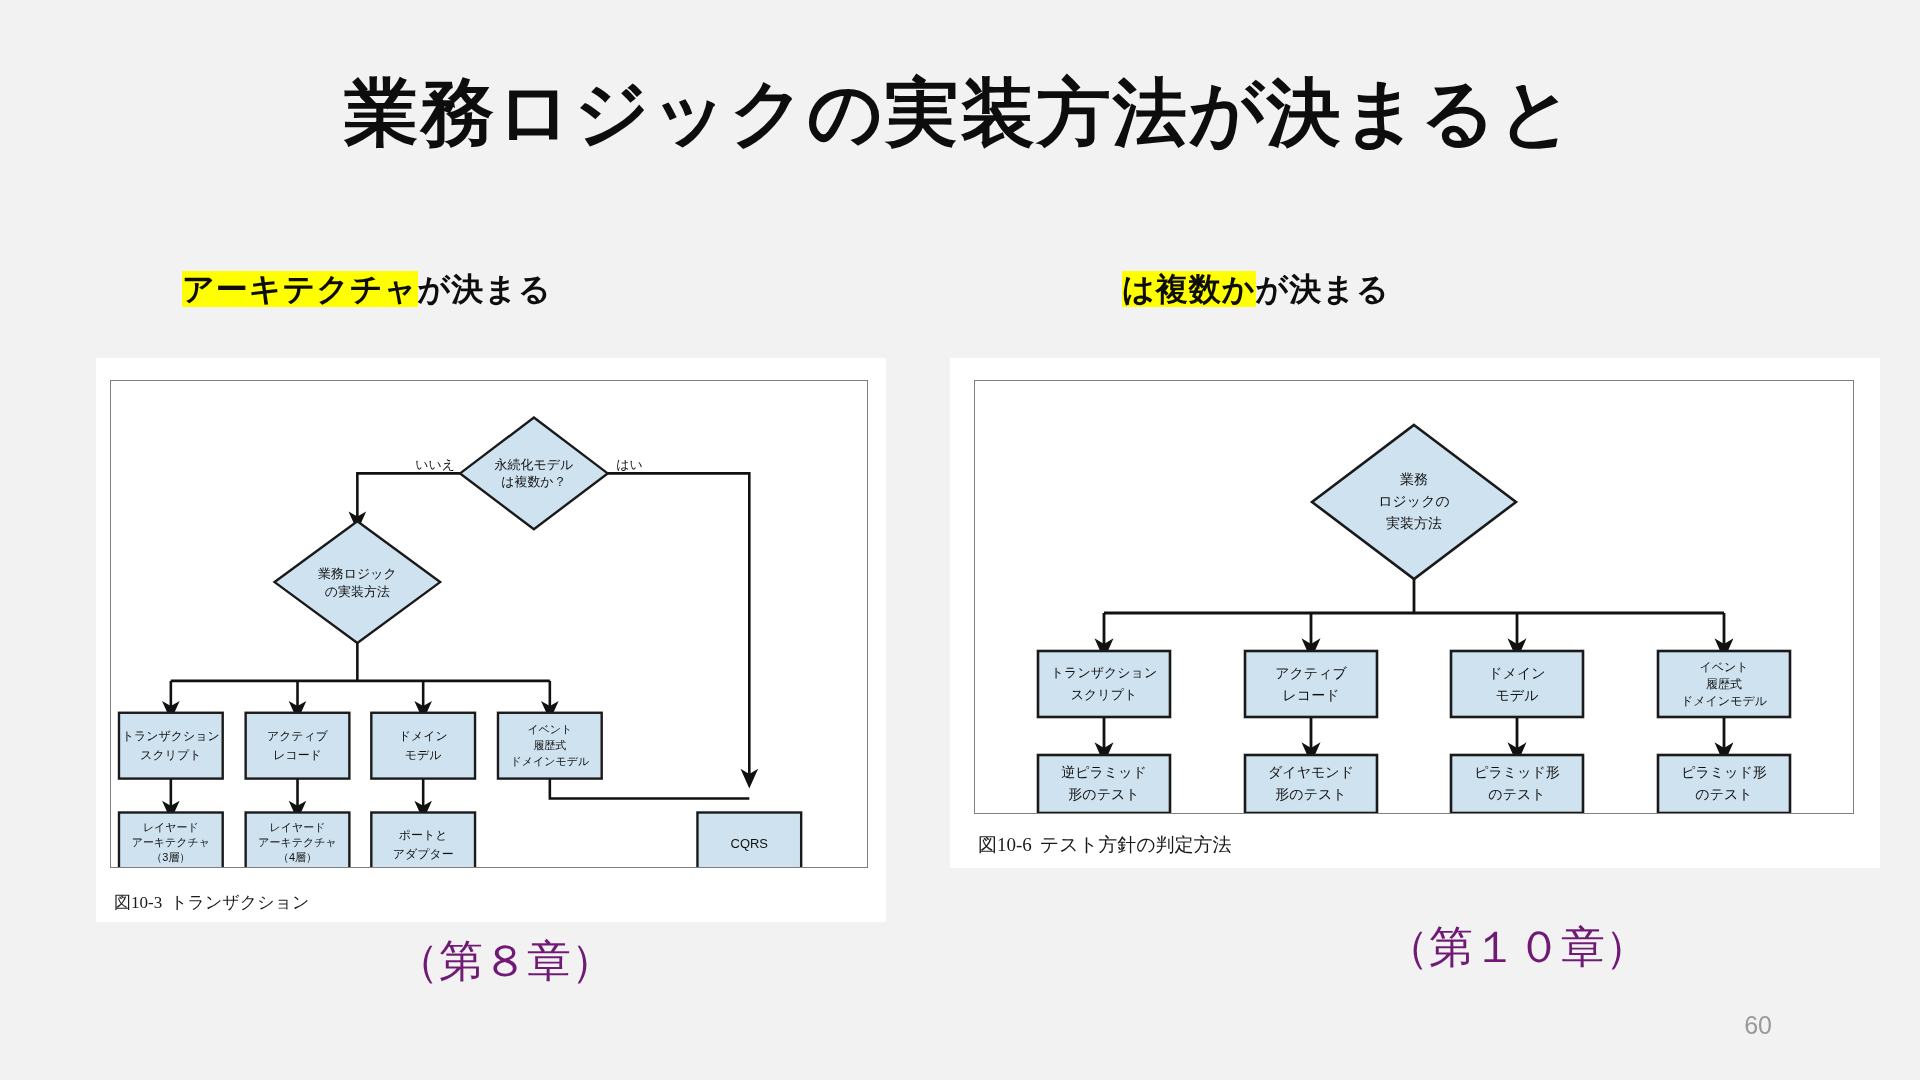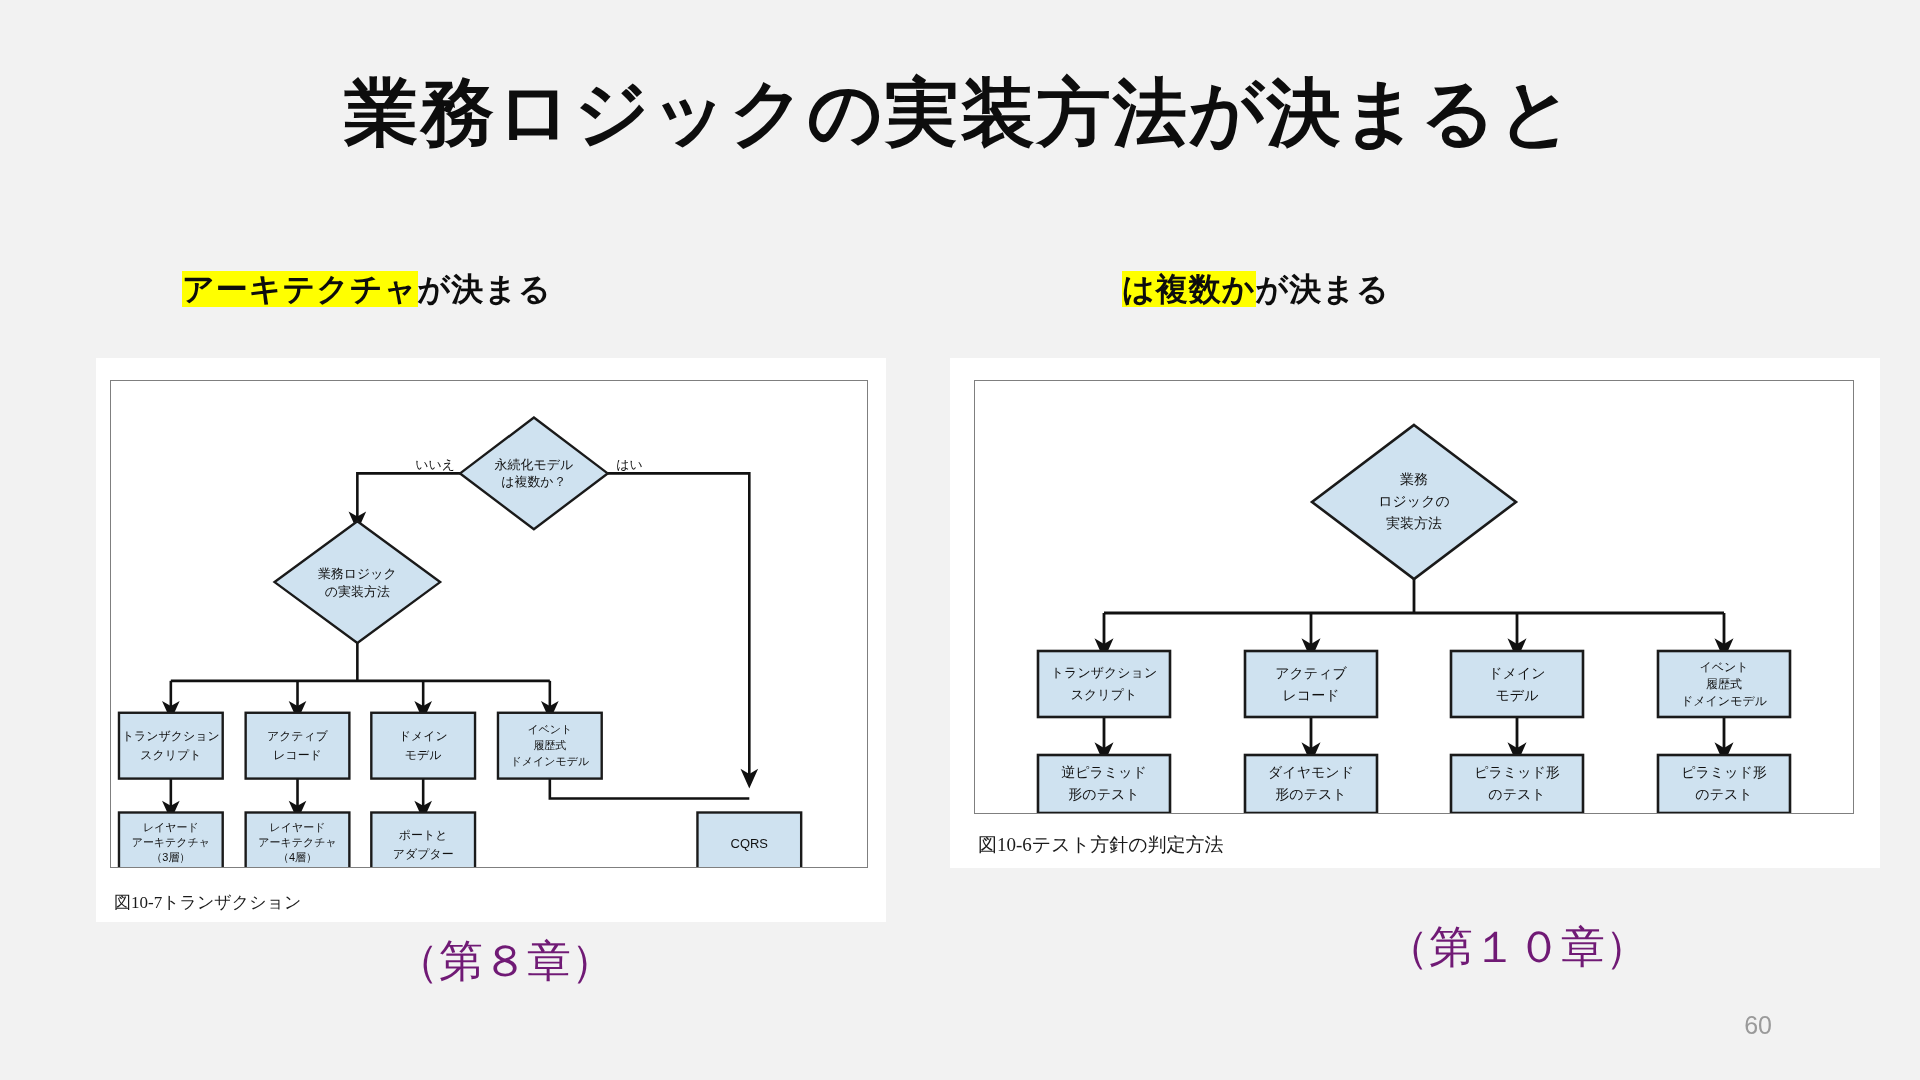--- a/index.html
+++ b/index.html
@@ -53,21 +53,21 @@
   .fig-caption{
     position:absolute;
     bottom:8px;
     left:18px;
     font-size:17px;
     color:#1a1a1a;
     white-space:nowrap;
     font-family:"Liberation Serif","DejaVu Serif",serif;
   }
   #fig-right .fig-caption{ left:28px; bottom:10px; font-size:19px; }
-  .fig-caption .cap-num{ margin-right:0; }
+  .fig-caption .cap-num{ margin-right:8px; }
 
   
   .chapter-label{
     position:absolute;
     font-size:44px;
     font-weight:400;
     color:#701a75;
     white-space:nowrap;
   }
   #chap-left{ left:395px; top:932px; }
@@ -186,21 +186,21 @@
         <text class="sv-label" x="313" y="455" font-size="12">ポートと</text>
         <text class="sv-label" x="313" y="474" font-size="12">アダプター</text>
       </g>
       <g>
         <rect x="588" y="432" width="104" height="62" fill="#cfe2f0" stroke="#1a1a1a" stroke-width="2.4"></rect>
         <text class="sv-label" x="640" y="464" font-size="13">CQRS</text>
       </g>
     </svg>
   </div>
   <div class="fig-caption">
-    <span class="cap-num">図10-7</span><span>トランザクション</span>
+    <span class="cap-num">図10-3</span><span>トランザクション</span>
   </div>
 </div>
 
 <div class="fig-panel" id="fig-right">
   <div class="fig-inner">
     <svg width="100%" height="100%" viewBox="0 0 876 432" preserveAspectRatio="xMidYMid meet">
       <defs>
         <marker id="ah2" markerWidth="9" markerHeight="9" refX="4.2" refY="4.2" orient="auto">
           <path d="M0.4,0.8 L8,4.2 L0.4,7.6 L2.4,4.2 Z" fill="#111111"></path>
         </marker>

